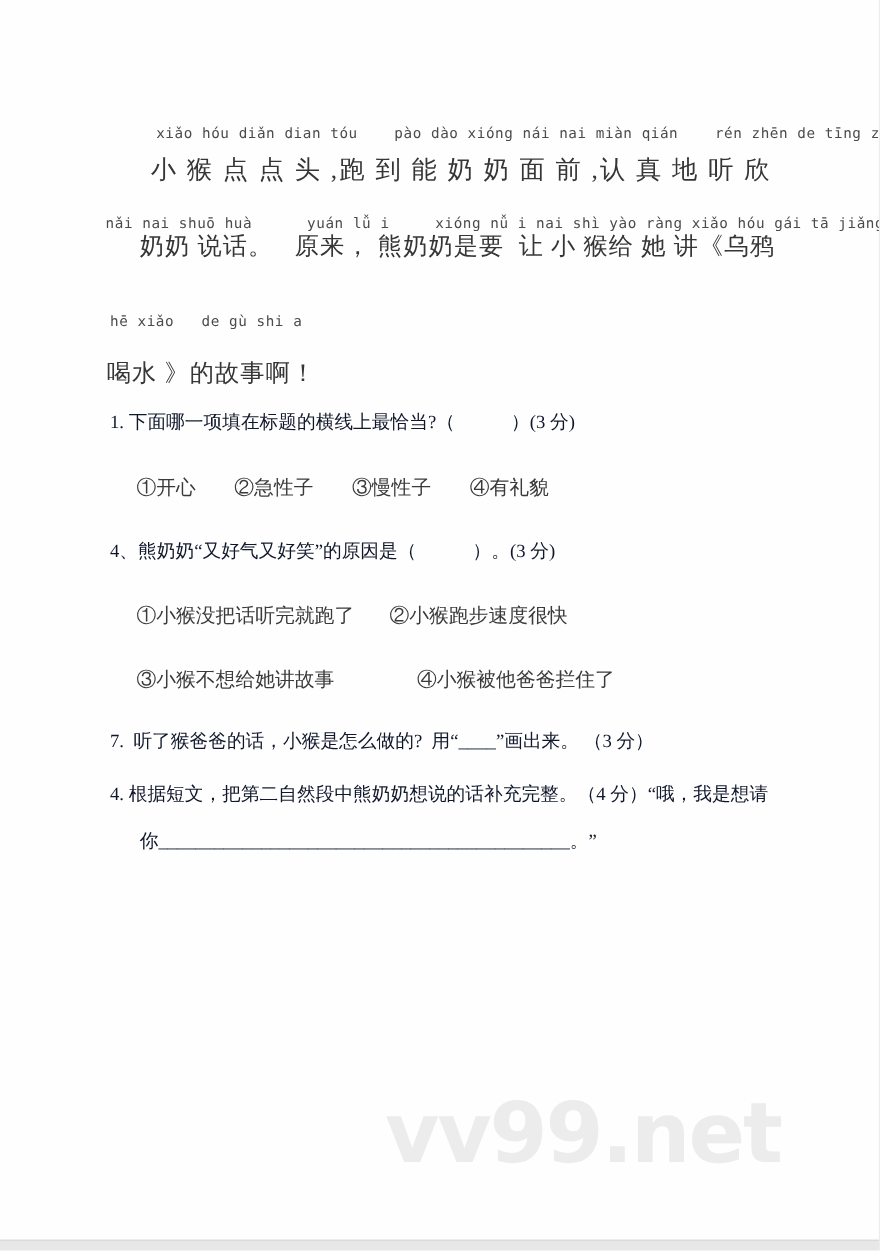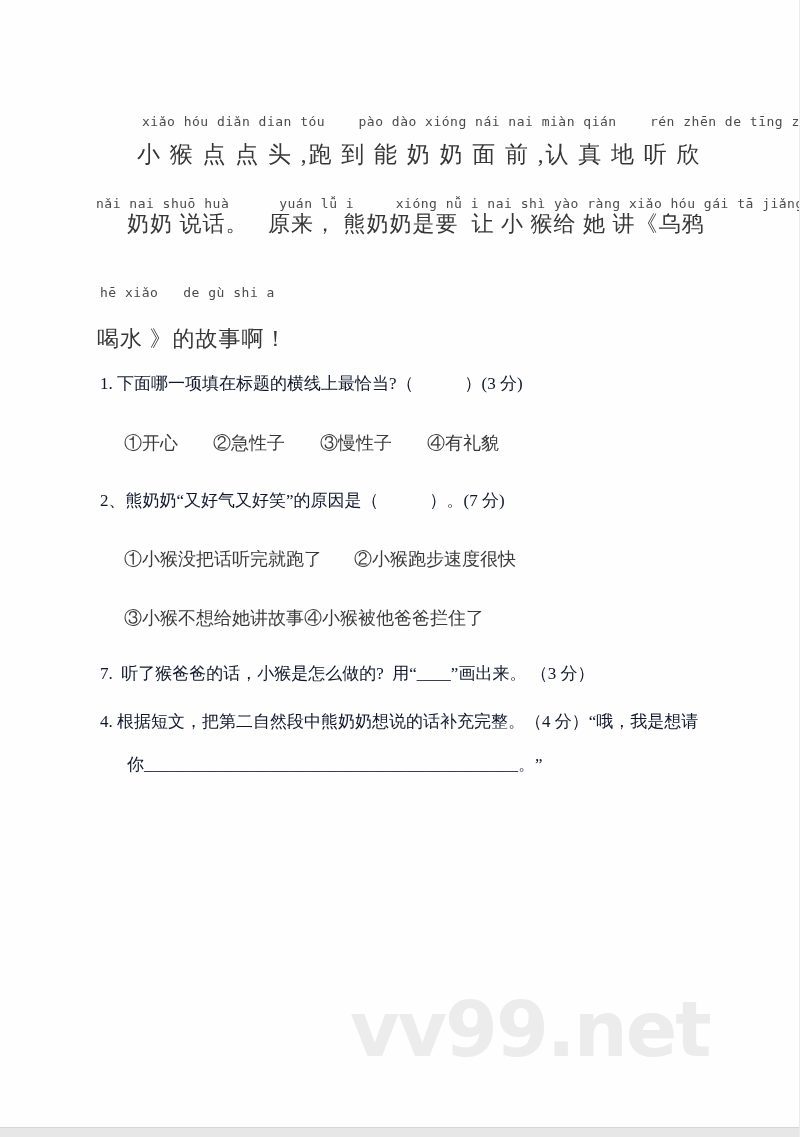--- a/index.html
+++ b/index.html
@@ -50,21 +50,21 @@
     position: absolute;
     display: flex;
     font-size: 18px;
     color: #3a3a3a;
     white-space: pre;
   }
   .q1-prompt  { top: 372px; left: 100px; }
   .q1-options { top: 431px; left: 124px; gap: 35px; }
   .q2-prompt  { top: 489px; left: 100px; }
   .q2-options-row1 { top: 547px; left: 124px; gap: 32px; }
-  .q2-options-row2 { top: 606px; left: 124px; }
+  .q2-options-row2 { top: 606px; left: 124px; gap: 75px; }
   .q3-prompt  { top: 662px; left: 100px; }
   .q4-prompt  { top: 710px; left: 100px; }
   .q4-continuation { top: 753px; left: 127px; letter-spacing: 0; }
 
   
   .watermark {
     position: absolute;
     top: 985px;
     left: 350px;
     font-family: "DejaVu Sans", sans-serif;
@@ -105,21 +105,21 @@
     <div class="prompt q1-prompt">1. 下面哪一项填在标题的横线上最恰当?（　　　）(3 分)</div>
     <div class="options q1-options">
       <span>①开心</span>
       <span>②急性子</span>
       <span>③慢性子</span>
       <span>④有礼貌</span>
     </div>
   </section>
 
   <section>
-    <div class="prompt q2-prompt">2、熊奶奶“又好气又好笑”的原因是（　　　）。(7 分)</div>
+    <div class="prompt q2-prompt">4、熊奶奶“又好气又好笑”的原因是（　　　）。(3 分)</div>
     <div class="options q2-options-row1">
       <span>①小猴没把话听完就跑了</span>
       <span>②小猴跑步速度很快</span>
     </div>
     <div class="options q2-options-row2">
       <span>③小猴不想给她讲故事</span>
       <span>④小猴被他爸爸拦住了</span>
     </div>
   </section>
 

